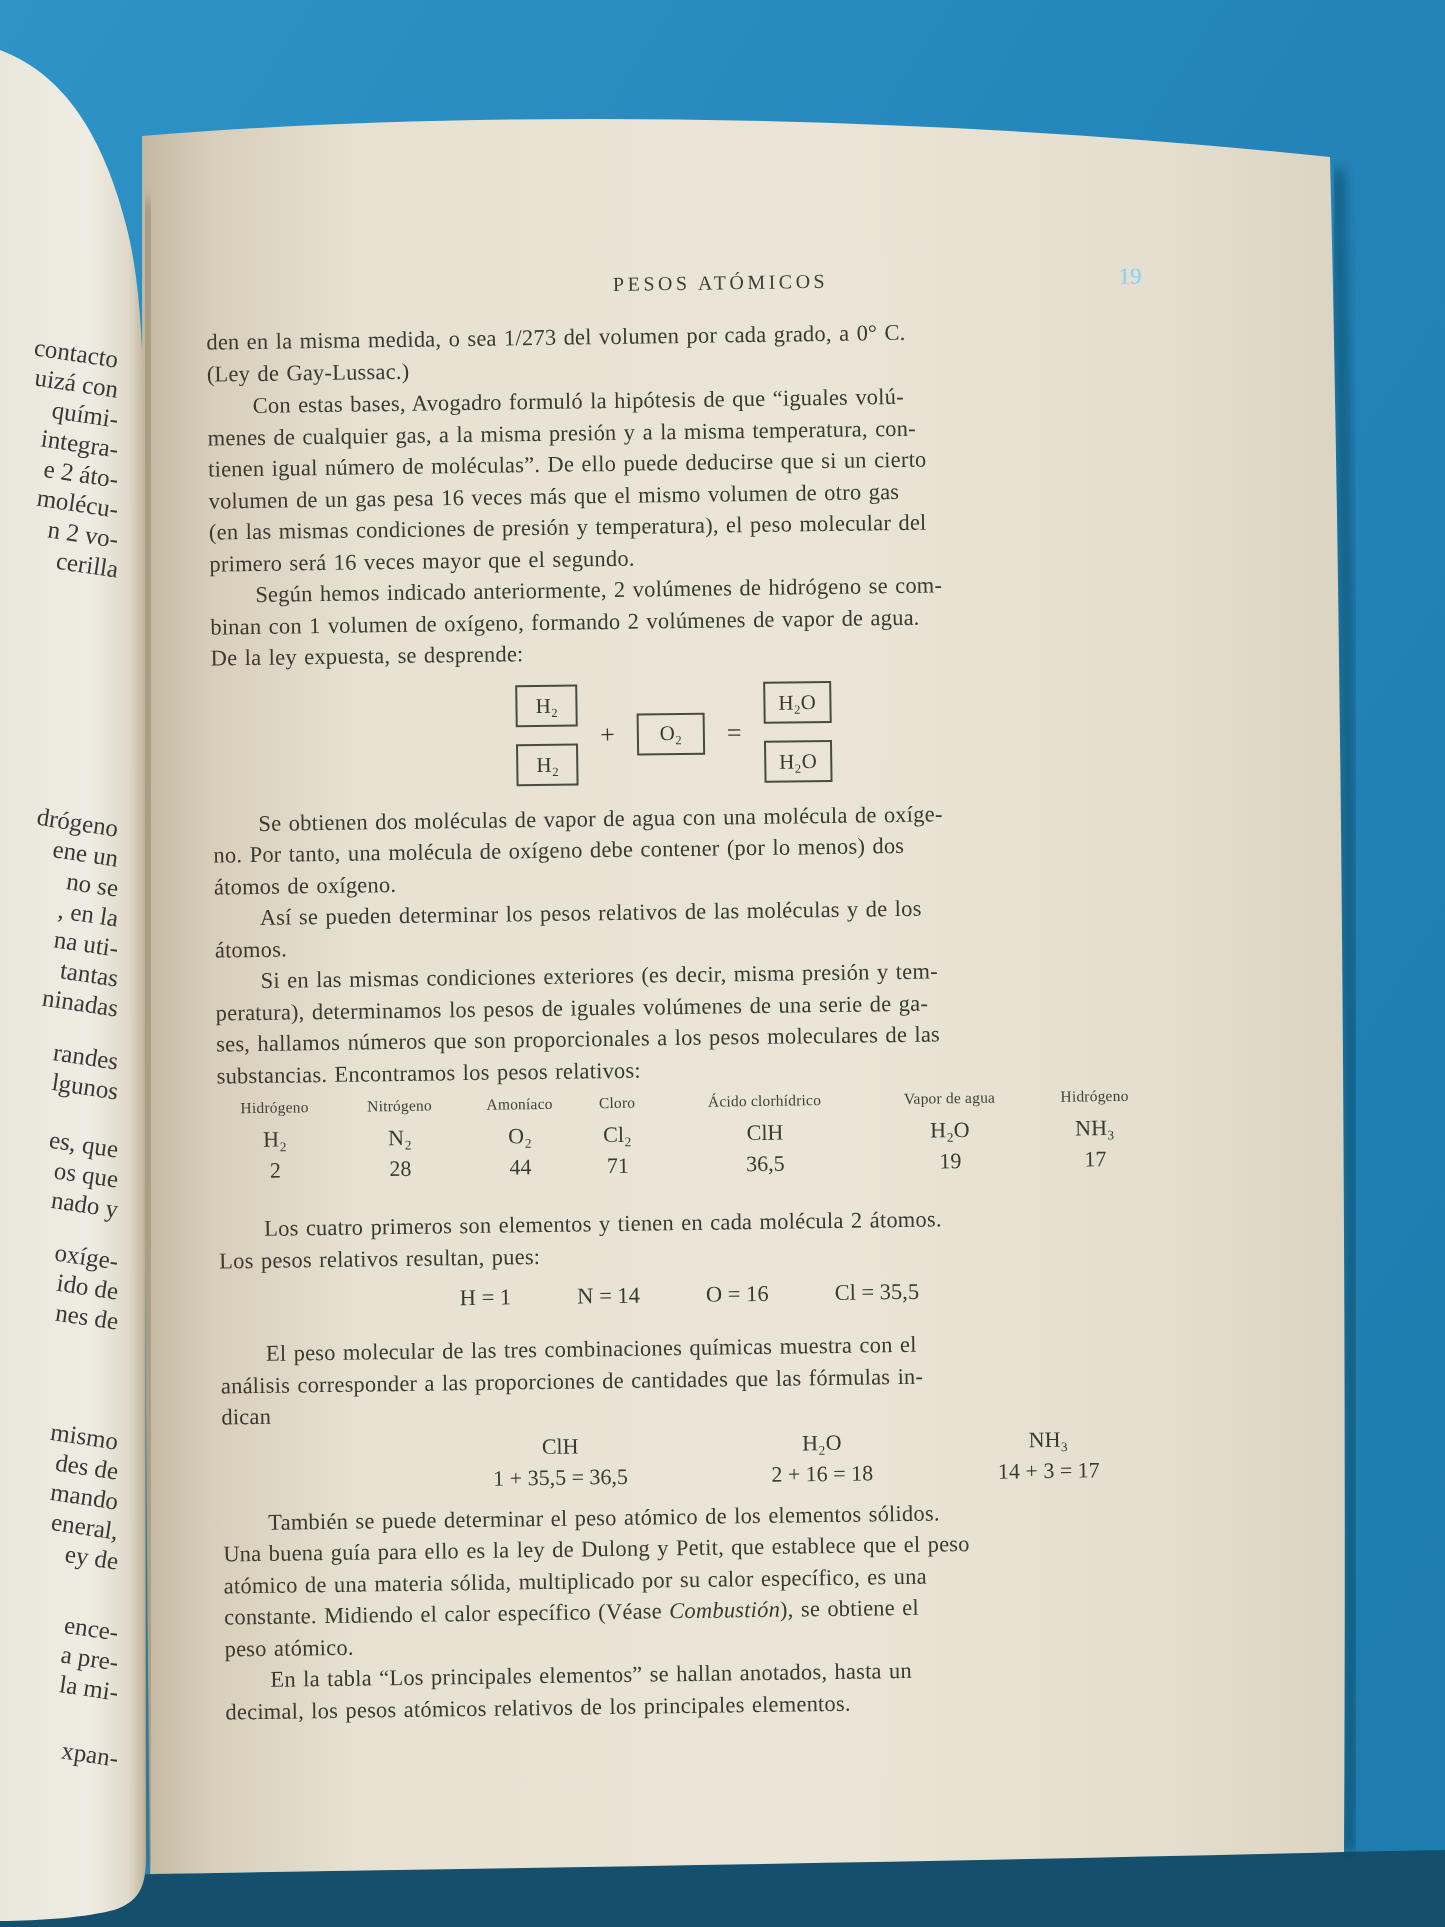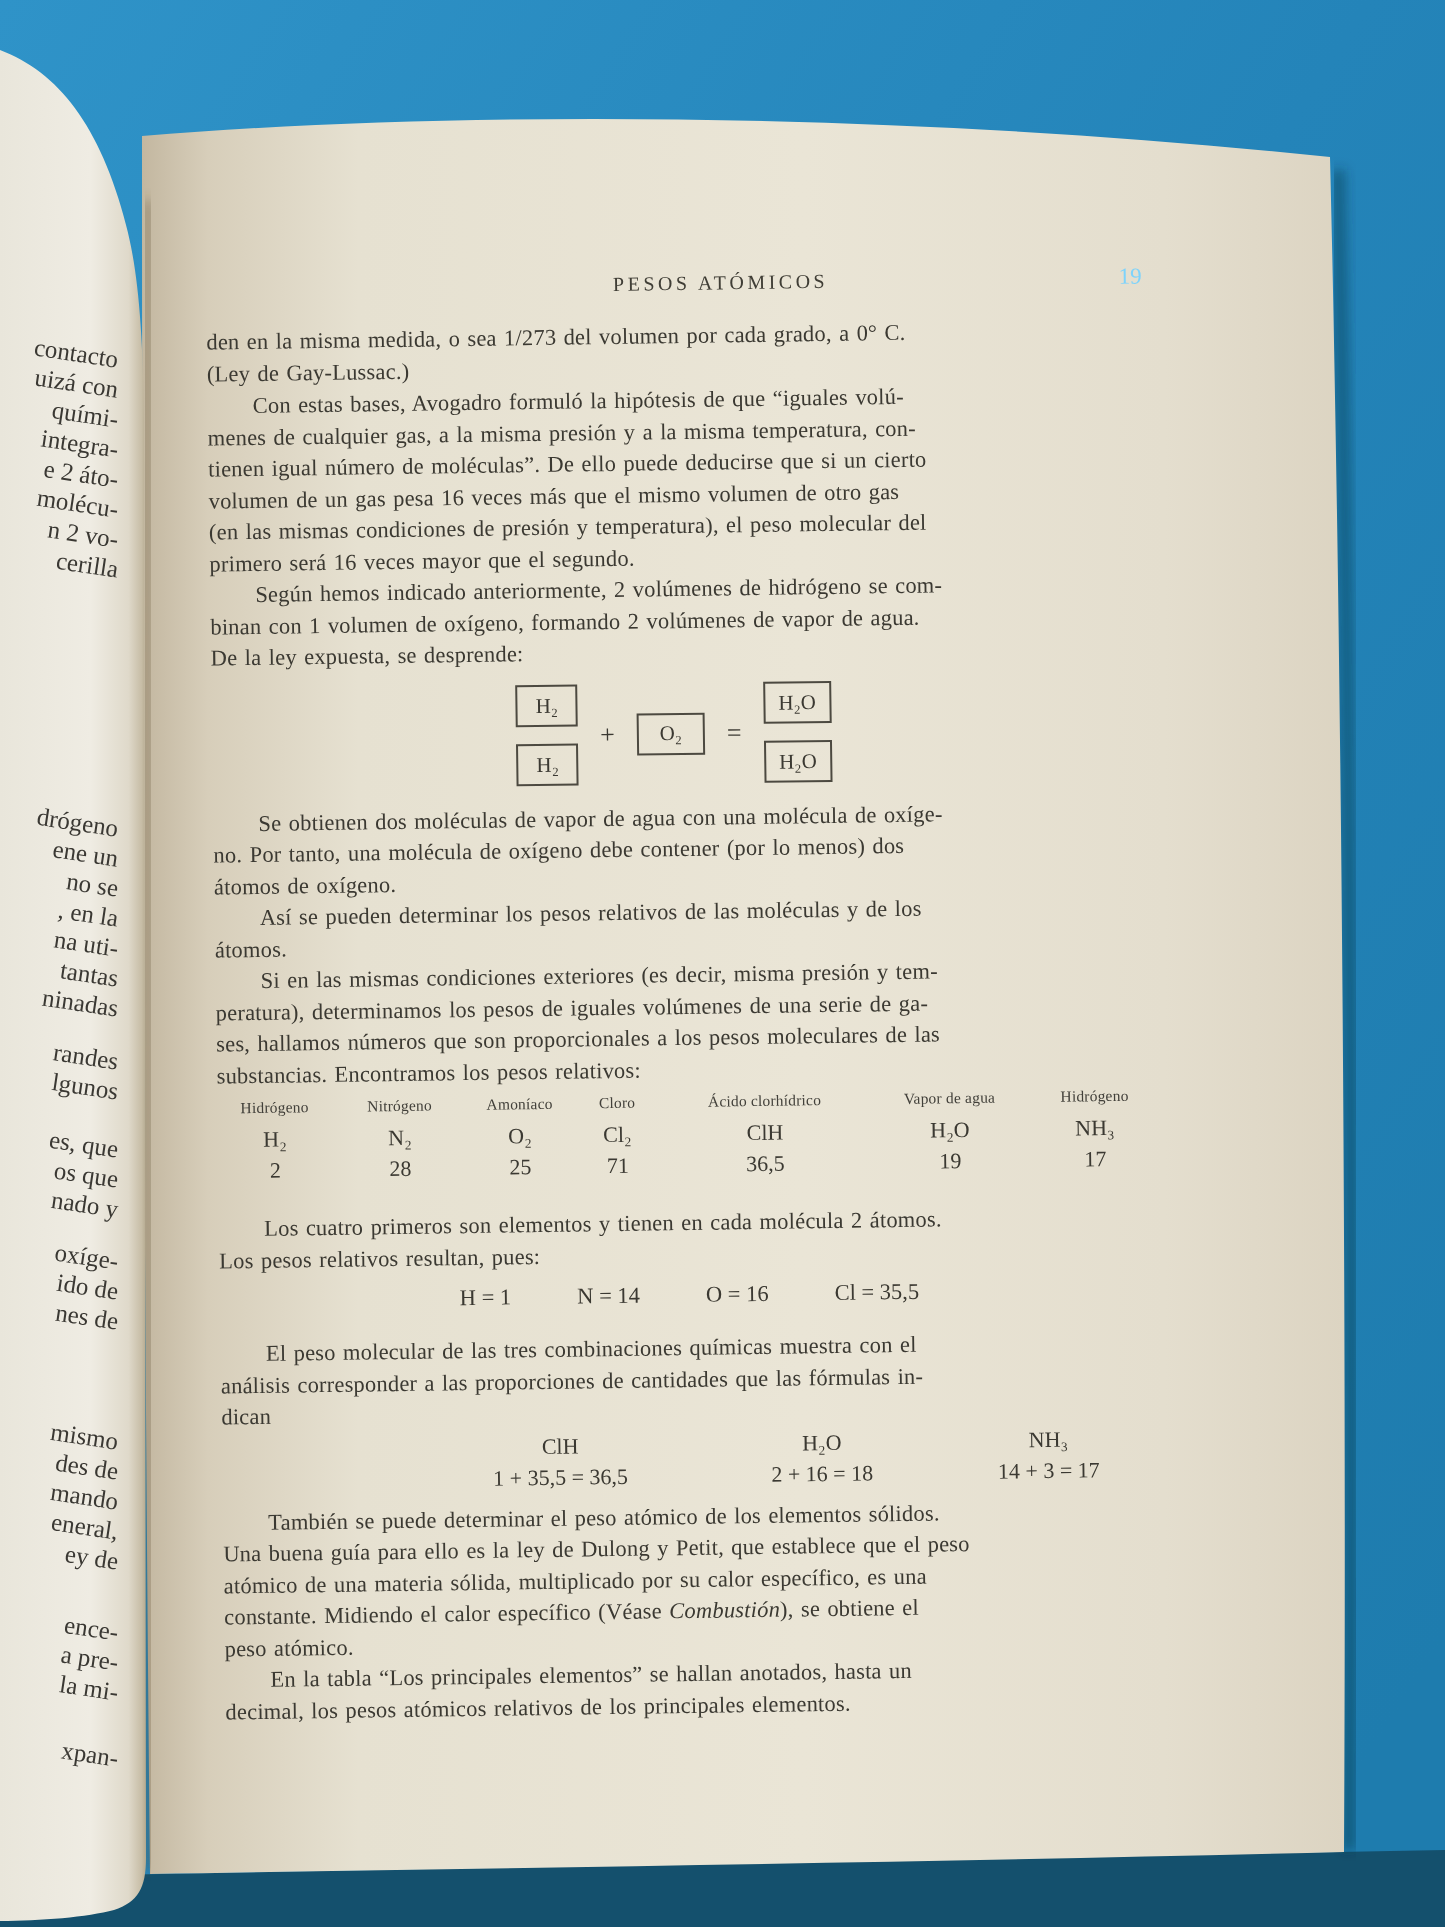--- a/index.html
+++ b/index.html
@@ -215,21 +215,21 @@
         <div class="wvalue">2</div>
       </div>
       <div class="wcol wc1">
         <div class="wname">Nitrógeno</div>
         <div class="wformula">N₂</div>
         <div class="wvalue">28</div>
       </div>
       <div class="wcol wc2">
         <div class="wname">Amoníaco</div>
         <div class="wformula">O₂</div>
-        <div class="wvalue">25</div>
+        <div class="wvalue">44</div>
       </div>
       <div class="wcol wc3">
         <div class="wname">Cloro</div>
         <div class="wformula">Cl₂</div>
         <div class="wvalue">71</div>
       </div>
       <div class="wcol wc4">
         <div class="wname">Ácido clorhídrico</div>
         <div class="wformula">ClH</div>
         <div class="wvalue">36,5</div>

